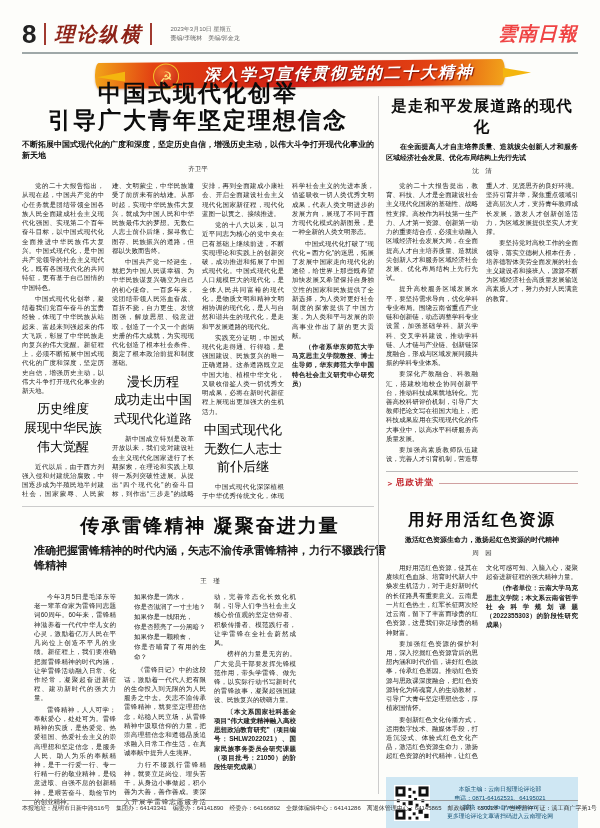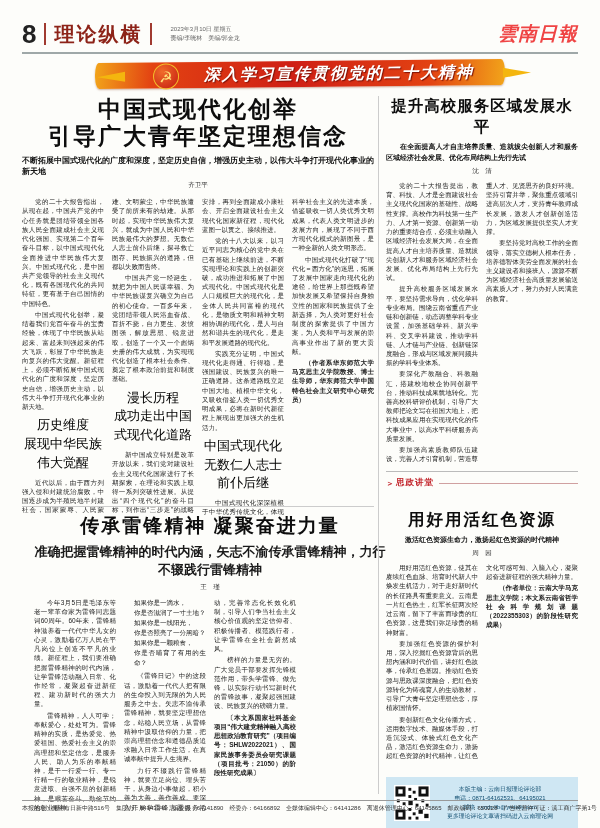--- a/index.html
+++ b/index.html
@@ -4,21 +4,21 @@
 <style>
   html,body{margin:0;padding:0;background:#e9e9e6;}
   .page{position:relative;width:600px;height:828px;margin:0 auto;background:#fdfdfa;
         font-family:"Liberation Sans",sans-serif;color:#1a1a1a;overflow:hidden;}
 
   
   .header{position:absolute;left:22px;right:22px;top:16px;height:36px;
           border-bottom:2px solid #9fa8a8;display:flex;align-items:center;}
   .page-num{font-size:26px;font-weight:900;color:#222;line-height:1;}
   .hsep{width:2px;height:22px;background:#a03a30;margin:0 8px;}
-  .section-title{font-size:20px;font-weight:900;color:#8d2318;letter-spacing:2px;line-height:1;}
+  .section-title{font-size:20px;font-weight:900;color:#8d2318;letter-spacing:2px;line-height:1;font-style:italic;}
   .date-block{margin-left:10px;font-size:6px;color:#666;line-height:1.5;}
   .masthead{margin-left:auto;font-family:"DejaVu Serif",serif;font-style:italic;
             font-weight:bold;font-size:19px;color:#ef4444;letter-spacing:1px;}
 
   
   .banner-wrap{position:absolute;left:0;top:56px;width:600px;height:38px;}
   .ribbon{position:absolute;left:95px;top:5px;width:410px;height:26px;
           background:linear-gradient(95deg,#f2a51a 0%,#e34312 14%,#cf1f15 48%,#e34312 82%,#f2a51a 100%);
           border-radius:4px/12px;transform:rotate(-0.6deg);
           display:flex;align-items:center;box-shadow:0 1px 2px rgba(120,40,0,.35);}
@@ -40,32 +40,32 @@
   .body-cols{font-size:6.5px;line-height:1.42;text-align:justify;color:#222;
              column-gap:8px;column-fill:auto;overflow:hidden;}
   .body-cols p{margin:0 0 2px;text-indent:2em;}
   .subhead{white-space:pre-line;text-align:center;font-weight:400;font-size:13px;
            line-height:1.45;margin:5px 0;break-inside:avoid;color:#000;}
   .credit{font-weight:bold;}
   .note{font-weight:bold;}
   .quote{white-space:pre-line;margin:3px 0 3px 10px;line-height:1.55;color:#222;}
 
   
-  .main-article{position:absolute;left:22px;top:96px;width:352px;}
+  .main-article{position:absolute;left:22px;top:80px;width:352px;}
   .main-headline{font-size:23px;font-weight:900;text-align:center;line-height:1.18;
                  letter-spacing:2px;color:#0d0d0d;}
   .main-subtitle{margin-top:5px;font-size:8px;font-weight:bold;text-align:left;color:#111;}
   .byline{margin-top:4px;font-size:6.5px;text-align:center;color:#333;}
   .main-body{margin-top:7px;height:322px;column-count:4;}
 
   
   .hdivider-left{position:absolute;left:22px;top:506px;width:352px;border-top:1px solid #ccc;}
   .leifeng{position:absolute;left:34px;top:513px;width:352px;}
   .lf-headline{font-size:19px;font-weight:900;text-align:center;letter-spacing:2px;color:#0d0d0d;}
-  .lf-subtitle{margin-top:4px;font-size:13px;font-weight:bold;text-align:center;}
+  .lf-subtitle{margin-top:4px;font-size:11px;font-weight:bold;}
   .lf-body{margin-top:6px;height:222px;column-count:4;}
 
   
   .vdivider{position:absolute;left:378px;top:96px;height:698px;width:1px;background:#ccc;}
   .right-col{position:absolute;left:386px;top:96px;width:192px;}
   .u-headline{font-size:15.5px;font-weight:900;text-align:center;letter-spacing:1px;color:#0d0d0d;}
   .u-subtitle{margin-top:4px;font-size:7px;font-weight:bold;text-align:justify;text-indent:2em;
               line-height:1.5;color:#111;}
   .u-body{margin-top:5px;height:283px;column-count:2;}
 
@@ -160,21 +160,21 @@
       <p>榜样的力量是无穷的。广大党员干部要发挥先锋模范作用，带头学雷锋、做先锋，以实际行动书写新时代的雷锋故事，凝聚起强国建设、民族复兴的磅礴力量。</p>
       <p class="note">〔本文系国家社科基金项目“伟大建党精神融入高校思想政治教育研究”（项目编号：SHLW2022021）、国家民族事务委员会研究课题（项目批号：21050）的阶段性研究成果〕</p>
     </div>
   </div>
 
   <div class="vdivider"></div>
 
   <div class="right-col">
 
     <div>
-      <div class="u-headline">提升高校服务区域发展水平</div>
+      <div class="u-headline">是走和平发展道路的现代化</div>
       <div class="u-subtitle">在全面提高人才自主培养质量、造就拔尖创新人才和服务区域经济社会发展、优化布局结构上先行先试</div>
       <div class="byline">沈　清</div>
       <div class="body-cols u-body">
         <p>党的二十大报告提出，教育、科技、人才是全面建设社会主义现代化国家的基础性、战略性支撑。高校作为科技第一生产力、人才第一资源、创新第一动力的重要结合点，必须主动融入区域经济社会发展大局，在全面提高人才自主培养质量、造就拔尖创新人才和服务区域经济社会发展、优化布局结构上先行先试。</p>
         <p>提升高校服务区域发展水平，要坚持需求导向，优化学科专业布局。围绕云南省重点产业链和创新链，动态调整学科专业设置，加强基础学科、新兴学科、交叉学科建设，推动学科链、人才链与产业链、创新链深度融合，形成与区域发展同频共振的学科专业体系。</p>
         <p>要深化产教融合、科教融汇，搭建校地校企协同创新平台，推动科技成果就地转化。完善高校科研评价机制，引导广大教师把论文写在祖国大地上，把科技成果应用在实现现代化的伟大事业中，以高水平科研服务高质量发展。</p>
         <p>要加强高素质教师队伍建设，完善人才引育机制，营造尊重人才、见贤思齐的良好环境。坚持引育并举，聚焦重点领域引进高层次人才，支持青年教师成长发展，激发人才创新创造活力，为区域发展提供坚实人才支撑。</p>
         <p>要坚持党对高校工作的全面领导，落实立德树人根本任务，培养德智体美劳全面发展的社会主义建设者和接班人，源源不断为区域经济社会高质量发展输送高素质人才，努力办好人民满意的教育。</p>
       </div>
     </div>

